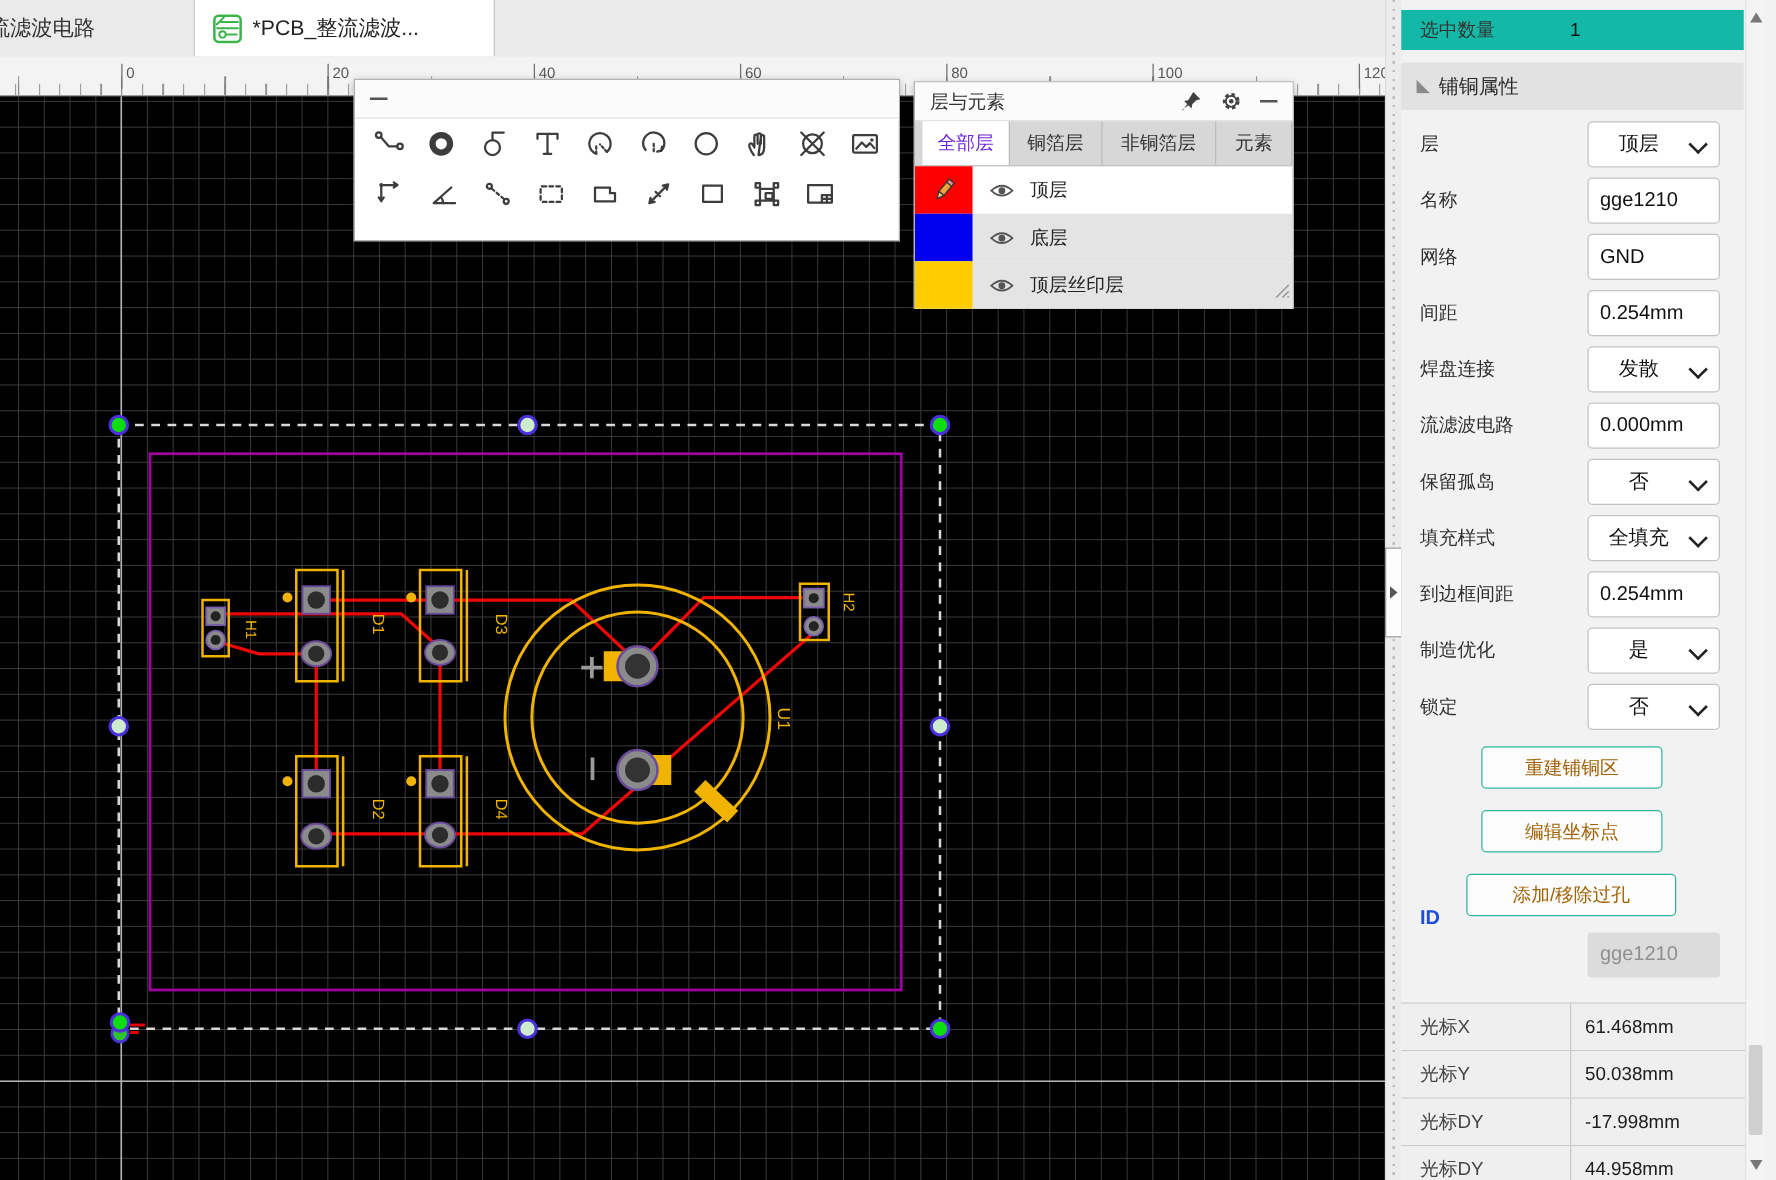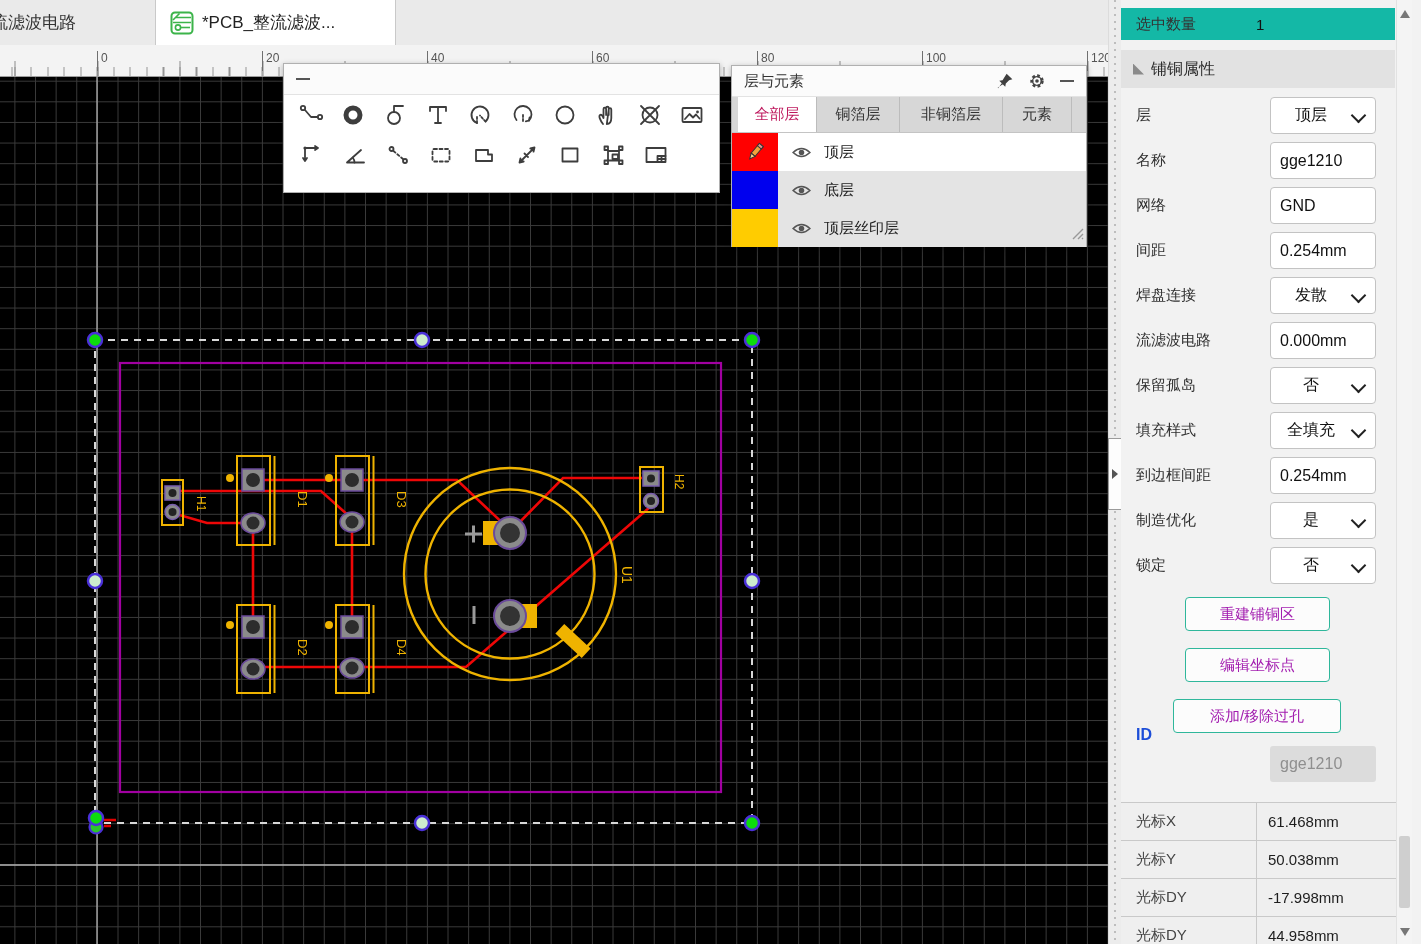--- a/index.html
+++ b/index.html
@@ -27,26 +27,26 @@
   .canvas svg{position:absolute;left:0;top:0;}
   
   .panel{position:absolute;background:#fff;border:1px solid #b0b0b0;box-shadow:0 2px 6px rgba(0,0,0,.3);box-sizing:border-box;z-index:10;}
   .ptitle{height:30px;display:flex;align-items:center;padding:0 12px;border-bottom:1px solid #e3e3e3;background:#fbfbfb;}
   .ptitle .ttext{font-size:15px;color:#333;flex:1;}
   .minbar{width:14px;height:2px;background:#555;cursor:pointer;}
   .tools-panel{left:283px;top:63px;width:437px;height:130px;}
   .tool-row{display:flex;padding:0 6px;height:40px;align-items:center;}
   .tool{width:43px;height:36px;display:flex;align-items:center;justify-content:center;cursor:pointer;}
   .tool svg{stroke:#3d3d3d;fill:none;stroke-width:1.8;stroke-linecap:round;stroke-linejoin:round;}
-  .layers-panel{left:731px;top:65px;width:356px;height:182px;}
+  .layers-panel{left:731px;top:65px;width:304px;height:182px;}
   .ptitle .picon{margin-left:14px;cursor:pointer;display:flex;align-items:center;}
   .ltabs{display:flex;height:36px;background:#d7d7d7;border-bottom:1px solid #c4c4c4;padding-left:6px;box-sizing:border-box;}
   .ltab{display:flex;align-items:center;justify-content:center;font-size:15px;color:#333;
         border-right:1px solid #bcbcbc;cursor:pointer;box-sizing:border-box;}
-  .ltab.active{background:#fff;color:#be185d;text-align:center;}
+  .ltab.active{background:#fff;color:#6d28d9;text-align:center;}
   .lrow{display:flex;align-items:center;height:38px;cursor:pointer;}
   .lrow.dim{background:#e4e4e4;}
   .lswatch{width:46px;height:38px;display:flex;align-items:center;justify-content:center;}
   .leye{margin-left:14px;display:flex;align-items:center;cursor:pointer;}
   .lname{margin-left:13px;font-size:15px;color:#222;}
   .resize-h{position:absolute;right:2px;bottom:2px;}
   
   .splitter{position:absolute;left:1108px;top:0;width:13px;height:944px;background:#ececec;border-left:1px solid #dcdcdc;box-sizing:border-box;}
   .splitter::before{content:"";position:absolute;left:5px;top:0;bottom:0;width:2px;
      background:repeating-linear-gradient(180deg,#bdbdbd 0 2px,transparent 2px 7px);}
@@ -60,21 +60,21 @@
   .secbar{position:absolute;left:0;top:50px;width:274px;height:38px;background:#e2e2e2;display:flex;align-items:center;}
   .secbar .tri{width:11px;height:11px;margin-left:12px;background:#8a8a8a;clip-path:polygon(0 0,100% 100%,0 100%);}
   .secbar .t{font-size:16px;color:#2b2b2b;margin-left:7px;}
   .prow{position:absolute;left:0;width:274px;height:37px;}
   .plabel{position:absolute;left:15px;top:9px;font-size:15px;color:#2f2f2f;white-space:nowrap;}
   .pctrl{position:absolute;left:149px;top:0;width:106px;height:37px;background:#fff;border:1px solid #c3c3c3;border-radius:4px;box-sizing:border-box;display:flex;align-items:center;font-size:16px;color:#111;cursor:pointer;}
   .pctrl.sel{justify-content:center;padding-right:24px;}
   .pctrl.sel .pval{max-width:58px;overflow:hidden;white-space:nowrap;}
   .pctrl.inp{padding-left:9px;cursor:text;}
   .chev{position:absolute;right:11px;top:12px;width:9px;height:9px;border-right:2px solid #222;border-bottom:2px solid #222;transform:rotate(45deg);}
-  .gbtn{position:absolute;height:34px;border:1px solid #2fb79b;border-radius:4px;background:#fcfcfc;color:#a21caf;font-size:15px;display:flex;align-items:center;justify-content:center;cursor:pointer;box-sizing:border-box;}
+  .gbtn{position:absolute;height:34px;border:1px solid #2fb79b;border-radius:4px;background:#fcfcfc;color:#a16207;font-size:15px;display:flex;align-items:center;justify-content:center;cursor:pointer;box-sizing:border-box;}
   .idlabel{position:absolute;left:15px;top:726px;font-size:16px;color:#1d4ed8;font-weight:bold;}
   .idbox{position:absolute;left:149px;top:746px;width:106px;height:36px;background:#dcdcdc;border-radius:3px;color:#8f8f8f;font-size:16px;display:flex;align-items:center;padding-left:10px;box-sizing:border-box;}
   .ctable{position:absolute;left:0;top:802px;width:275px;border-top:1px solid #c9c9c9;}
   .crow{display:flex;height:37px;background:#efefef;border-bottom:1px solid #c9c9c9;align-items:center;}
   .crow .cl{width:136px;padding-left:15px;font-size:15px;color:#444;border-right:1px solid #c9c9c9;height:100%;display:flex;align-items:center;box-sizing:border-box;}
   .crow .cv{flex:1;padding-left:11px;font-size:15px;color:#1d1d1d;}
   .sbar{position:absolute;left:275px;top:0;width:16px;height:944px;background:#f4f4f4;border-left:1px solid #e2e2e2;box-sizing:border-box;}
   .sbar .up{position:absolute;left:3px;top:10px;width:0;height:0;border-bottom:8px solid #777;border-left:5px solid transparent;border-right:5px solid transparent;}
   .sbar .dn{position:absolute;left:3px;bottom:8px;width:0;height:0;border-top:8px solid #777;border-left:5px solid transparent;border-right:5px solid transparent;}
   .sbar .thumb{position:absolute;left:2px;top:836px;width:11px;height:72px;background:#cfcfcf;border-radius:2px;}

